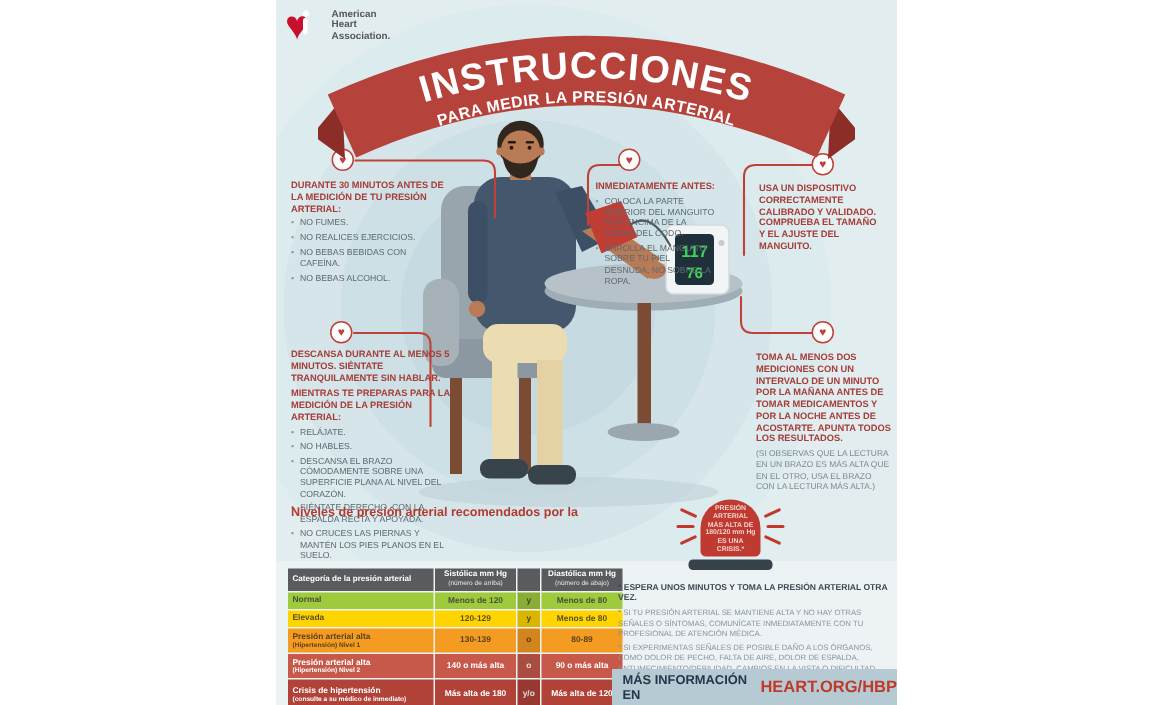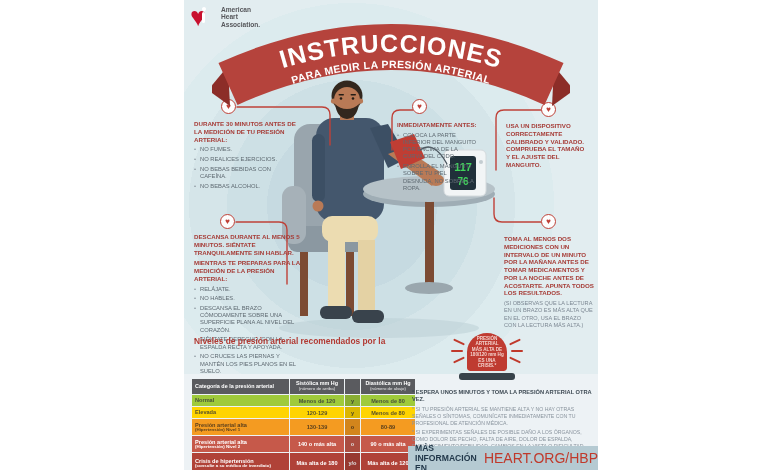--- a/index.html
+++ b/index.html
@@ -86,21 +86,21 @@
   .rayR2 { right:-5px; top:17px; }
   .rayR3 { right:-3px; top:26px; transform:rotate(25deg); }
 
   
   .footnotes { position:absolute; left:228px; top:389px; width:180px; z-index:4; }
   .fn { font-size:5.2px; line-height:1.3; color:#8a949e; margin-bottom:2.5px; }
   .fn.first { font-size:5.7px; font-weight:bold; color:#3e4a54; }
   .footer-bar { position:absolute; left:224px; top:446px; width:190px; height:24px; background:#b5cad2;
     z-index:4; display:flex; align-items:center; padding-left:7px; }
   .footer-bar .pre { color:#22384a; font-weight:bold; font-size:8.6px; }
-  .footer-bar .lnk { color:#c0392b; font-weight:normal; font-size:14px; margin-left:3px; }
+  .footer-bar .lnk { color:#c0392b; font-weight:bold; font-size:11px; margin-left:3px; }
 </style>
 </head>
 <body>
 
 <div class="canvas">
   <div class="poster">
     <div class="rings"></div>
     <div class="bottom-panel"></div>
 
     <div class="logo">

